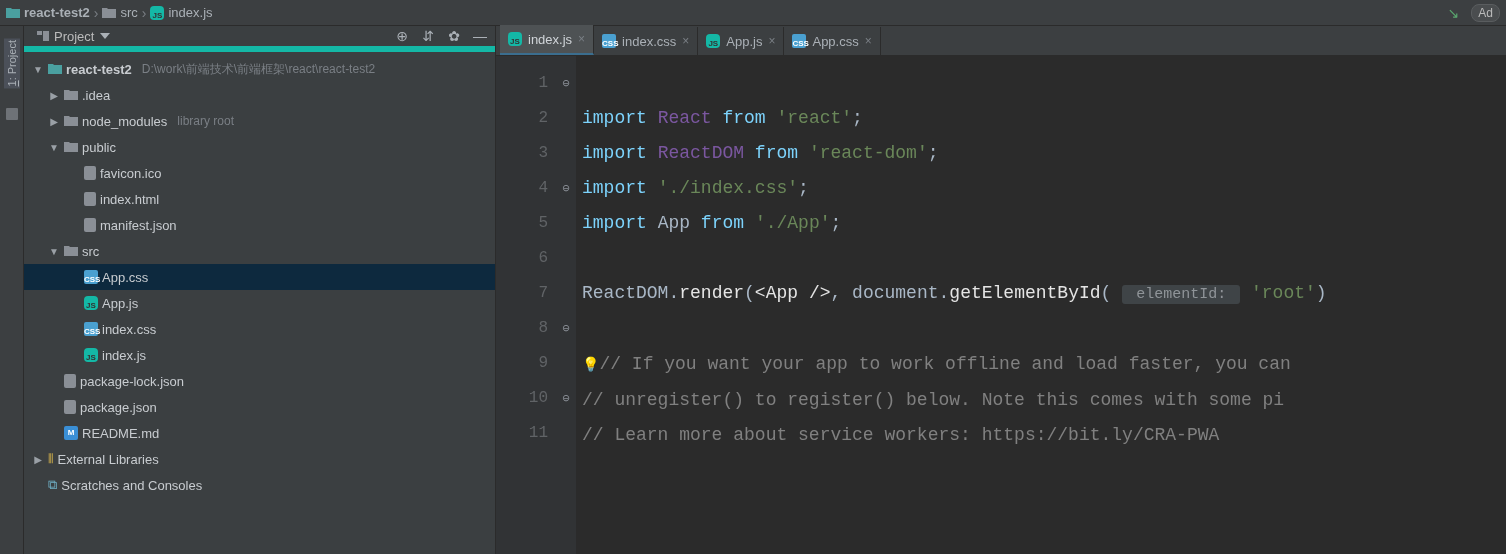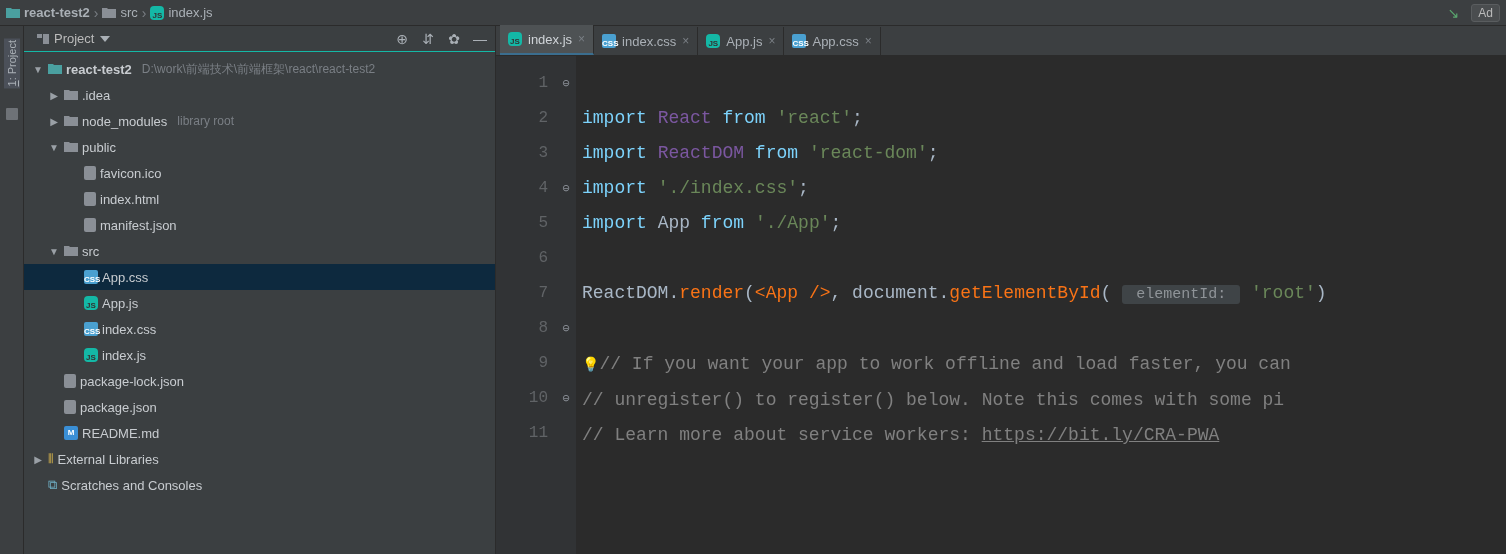--- a/index.html
+++ b/index.html
@@ -33,21 +33,21 @@
   .bc-item { display: flex; align-items: center; gap: 4px; cursor: pointer; }
   .bc-sep { color: #7a7f85; font-size: 14px; }
   .icon-folder-teal { width:14px; height:12px; }
   .icon-js { display:inline-block; width:14px; height:14px; font-size:8px; font-weight:bold; line-height:8px; padding-top:6px; text-align:center; background:#14b8a6; color:#333; border-radius:4px; }
   .icon-css { display:inline-block; width:14px; height:14px; font-size:8px; font-weight:bold; line-height:8px; padding-top:6px; text-align:center; background:#4aa0d0; color:#fff; border-radius:2px; }
   .icon-file-plain { display:inline-block; width:12px; height:14px; background:#8a8f96; border-radius:2px; }
   .icon-md { display:inline-block; width:14px; height:14px; font-size:8px; font-weight:bold; line-height:14px; text-align:center; background:#3a8fd6; color:#fff; border-radius:2px; }
   .icon-lib { color:#d2b04c; font-size:13px; }
   .icon-scratch { color:#6fb1c7; font-size:13px; }
   .hammer-icon { color:#5aa86f; font-size:14px; margin-right:8px; }
-  .ad-btn { background:#4a4d4f; color:#bbbbbb; border:1px solid #5a5d5f; border-radius:3px; padding:1px 6px; font-size:12px; }
+  .ad-btn { background:#4a4d4f; color:#bbbbbb; border:1px solid #5a5d5f; border-radius:8px; padding:1px 6px; font-size:12px; }
 
   
   .main-split { flex: 1; display: flex; min-height: 0; }
   .tool-strip {
     width: 24px;
     background: #3c3f41;
     border-right: 1px solid #2b2b2b;
     display: flex;
     flex-direction: column;
     align-items: center;
@@ -72,21 +72,21 @@
     background: #3b3f41;
     display: flex;
     flex-direction: column;
     border-right: 1px solid #2b2b2b;
   }
   .project-header {
     height: 26px;
     display: flex;
     align-items: center;
     padding: 0 6px 0 10px;
-    border-bottom: 1px solid #14b8a6;
+    border-bottom: 6px solid #14b8a6;
     gap: 8px;
   }
   .project-header .title { display:flex; align-items:center; gap:4px; cursor:pointer; }
   .project-header .title svg { margin-left:2px; }
   .project-header .spacer { flex:1; }
   .ph-icon { color:#aab0b6; cursor:pointer; font-size:14px; width:18px; text-align:center; }
 
   .tree {
     flex: 1;
     overflow: auto;
@@ -178,23 +178,23 @@
     white-space: pre;
     color:#a9b7c6;
     overflow: hidden;
     position:relative;
   }
   .kw { color:#7dd3fc; }
   .cls { color:#a9b7c6; }
   .imp-name2 { color:#7b57a0; }
   .str { color:#6a8759; }
   .punc { color:#a9b7c6; }
-  .fn { color:#f97316; }
+  .fn { color:#e5e5e5; }
   .comment { color:#808080; }
-  .comment-link { color:#808080; text-decoration: underline; }
+  .comment-link { color:#808080; }
   .param-hint { background:#3f4447; color:#8f9498; font-size:15px; padding:1px 14px; border-radius:3px; }
   .caret-line { position:absolute; left:0; right:0; height:35px; background:#323232; z-index:-1; }
   .bulb { font-size:14px; }
 </style>
 </head>
 <body>
 
 <div class="root">
 
   <div class="breadcrumb-bar">

